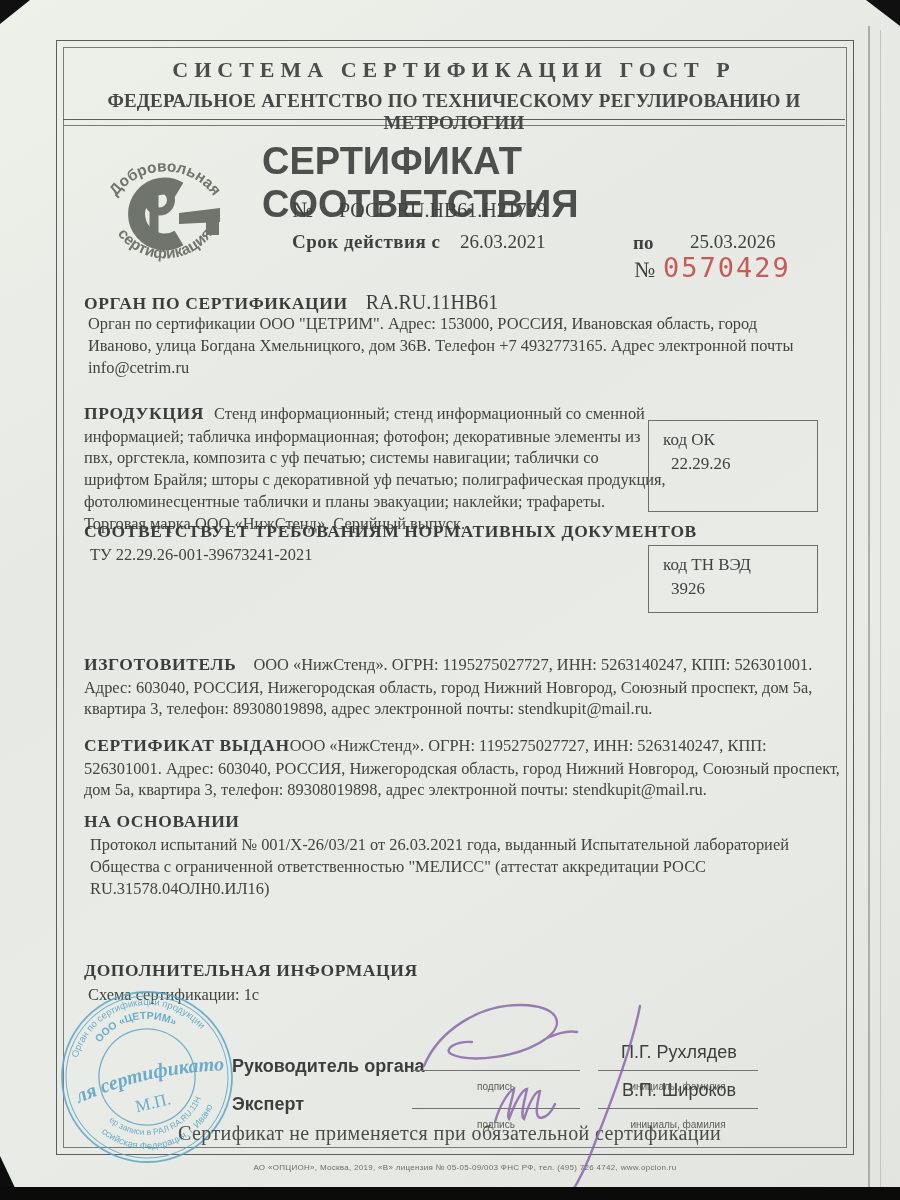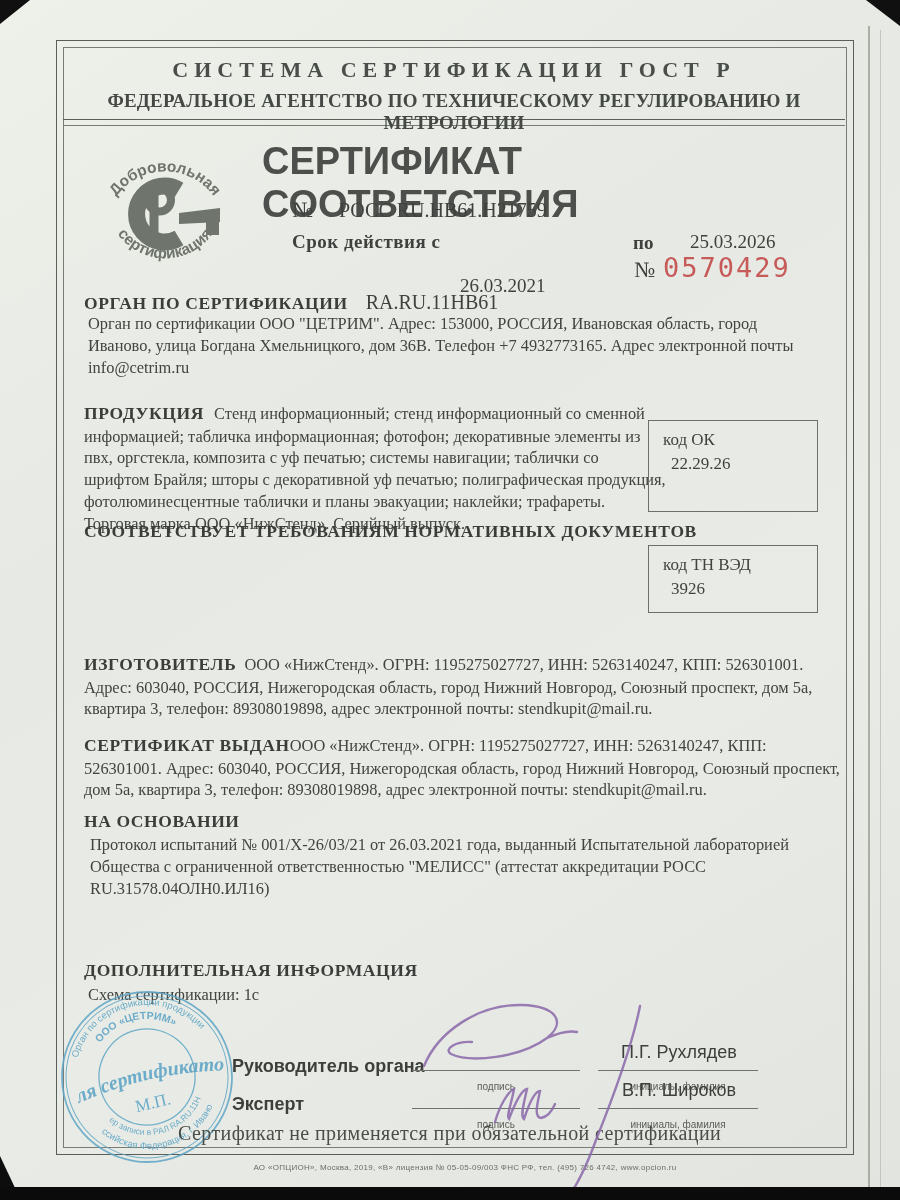--- a/index.html
+++ b/index.html
@@ -20,21 +20,21 @@
   .sep1{left:63px;top:119px;width:782px;height:0;border-top:1.5px solid #5a5e58;}
   .sep2{left:63px;top:125px;width:782px;height:0;border-top:1px solid #787c75;}
   
   .h-line1{left:63px;top:57px;width:782px;text-align:center;font-weight:bold;font-size:22px;letter-spacing:6px;color:#4a4e4a;}
   .h-line2{left:63px;top:90px;width:782px;text-align:center;font-weight:bold;font-size:19px;letter-spacing:0.2px;color:#454945;}
   .title{left:262px;top:140px;width:570px;font-family:"Liberation Sans",sans-serif;font-weight:bold;font-size:38px;letter-spacing:0px;color:#4c4f4b;}
   .numrow{left:292px;top:197px;font-size:20px;color:#3e413e;}
   .numrow .nsign{font-size:22px;margin-right:26px;}
   .valrow{left:292px;top:231px;font-size:19px;color:#3e413e;}
   .valrow b{letter-spacing:0.5px;}
-  .d1{position:absolute;left:168px;top:0;font-size:19px;margin-top:44px;}
+  .d1{position:absolute;left:168px;top:0;font-size:19px;}
   .po{position:absolute;left:341px;top:1px;font-weight:bold;}
   .d2{position:absolute;left:398px;top:0;font-size:19px;}
   .serial{left:634px;top:252px;}
   .serial .nsign{font-size:22px;color:#3e413e;margin-right:8px;}
   .serial .digits{font-family:"DejaVu Sans Mono",monospace;font-size:27px;letter-spacing:2px;color:#c75b5a;}
   
   .lbl{font-weight:bold;font-size:17.5px;letter-spacing:0.6px;color:#3a3d3a;}
   .body-txt{font-size:16.4px;line-height:1.33;color:#41443f;}
   .code-box{border:1px solid #6c706a;background:transparent;}
   .code-box .cap{font-size:17px;margin:9px 0 4px 14px;}
@@ -109,27 +109,28 @@
 
   <p class="abs body-txt" style="left:84px;top:386px;width:582px">
     <span class="lbl" style="margin-right:10px">ПРОДУКЦИЯ</span><span>Стенд информационный; стенд информационный со сменной информацией; табличка информационная; фотофон; декоративные элементы из пвх, оргстекла, композита с уф печатью; системы навигации; таблички со шрифтом Брайля; шторы с декоративной уф печатью; полиграфическая продукция, фотолюминесцентные таблички и планы эвакуации; наклейки; трафареты. Торговая марка ООО «НижСтенд». Серийный выпуск.</span>
   </p>
   <div class="abs code-box" style="left:648px;top:420px;width:168px;height:90px">
     <div class="cap">код ОК</div>
     <div class="val">22.29.26</div>
   </div>
 
   <div class="abs lbl" style="left:84px;top:521px">СООТВЕТСТВУЕТ ТРЕБОВАНИЯМ НОРМАТИВНЫХ ДОКУМЕНТОВ</div>
+  <div class="abs body-txt" style="left:90px;top:544px">ТУ 22.29.26-001-39673241-2021</div>
   <div class="abs code-box" style="left:648px;top:545px;width:168px;height:66px">
     <div class="cap">код ТН ВЭД</div>
     <div class="val">3926</div>
   </div>
 
   <p class="abs body-txt" style="left:84px;top:637px;width:754px">
-    <span class="lbl" style="margin-right:8px">ИЗГОТОВИТЕЛЬ</span><span>ООО «НижСтенд». ОГРН: 1195275027727, ИНН: 5263140247, КПП: 526301001. Адрес: 603040, РОССИЯ, Нижегородская область, город Нижний Новгород, Союзный проспект, дом 5а, квартира 3, телефон: 89308019898, адрес электронной почты: stendkupit@mail.ru.</span>
+    <span class="lbl" style="margin-right:17px">ИЗГОТОВИТЕЛЬ</span><span>ООО «НижСтенд». ОГРН: 1195275027727, ИНН: 5263140247, КПП: 526301001. Адрес: 603040, РОССИЯ, Нижегородская область, город Нижний Новгород, Союзный проспект, дом 5а, квартира 3, телефон: 89308019898, адрес электронной почты: stendkupit@mail.ru.</span>
   </p>
 
   <p class="abs body-txt" style="left:84px;top:718px;width:756px">
     <span class="lbl" style="">СЕРТИФИКАТ ВЫДАН</span><span>ООО «НижСтенд». ОГРН: 1195275027727, ИНН: 5263140247, КПП: 526301001. Адрес: 603040, РОССИЯ, Нижегородская область, город Нижний Новгород, Союзный проспект, дом 5а, квартира 3, телефон: 89308019898, адрес электронной почты: stendkupit@mail.ru.</span>
   </p>
 
   <div class="abs lbl" style="left:84px;top:811px">НА ОСНОВАНИИ</div>
   <div class="abs body-txt" style="left:90px;top:834px;width:742px">Протокол испытаний № 001/Х-26/03/21 от 26.03.2021 года, выданный Испытательной лабораторией Общества с ограниченной ответственностью "МЕЛИСС" (аттестат аккредитации РОСС RU.31578.04ОЛН0.ИЛ16)</div>
 
   <div class="abs lbl" style="left:84px;top:960px">ДОПОЛНИТЕЛЬНАЯ ИНФОРМАЦИЯ</div>

